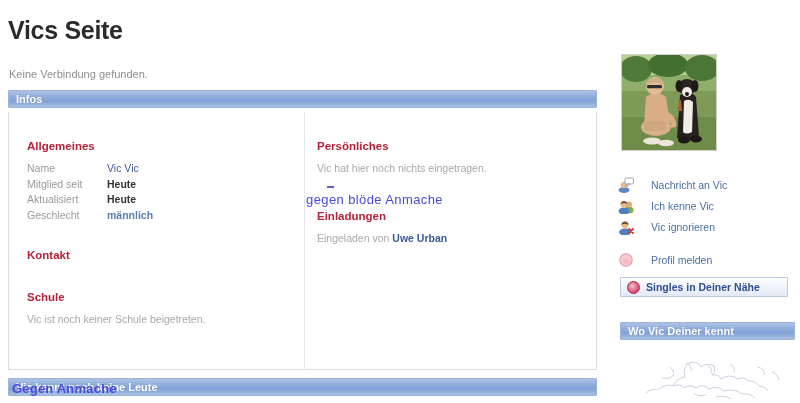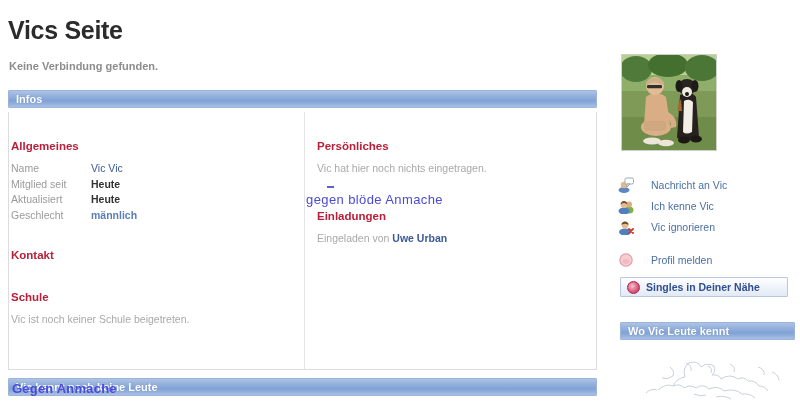--- a/index.html
+++ b/index.html
@@ -30,24 +30,23 @@
   .page-title {
     position: absolute;
     left: 8px; top: 16px;
     font-size: 25px;
     font-weight: bold;
     color: #2b2b2b;
     letter-spacing: -0.3px;
   }
   .page-subtitle {
     position: absolute;
-    left: 9px; top: 60px;
+    left: 9px; top: 68px;
     font-size: 11px;
     color: #8d8d8d;
-    font-weight: bold;
   }
 
   
   .bar {
     position: absolute;
     height: 18px;
     border: 1px solid #9cb4da;
     background: linear-gradient(to bottom,
         #aec4e6 0%, #97b2de 28%, #81a2d6 62%, #a9c0e4 100%);
     border-radius: 1px;
@@ -82,21 +81,21 @@
     background: #e4e4e4;
   }
 
   
   .sec-head {
     font-size: 11.5px;
     font-weight: bold;
     color: #b8203a;
     margin-bottom: 9px;
   }
-  .col-left  { position: absolute; left: 2px; top: 28px; width: 270px; }
+  .col-left  { position: absolute; left: 18px; top: 28px; width: 270px; }
   .col-mid   { position: absolute; left: 308px; top: 28px; width: 265px; }
 
   .block { margin-bottom: 26px; }
 
   
   .dl-row {
     display: flex;
     font-size: 10.5px;
     line-height: 15.5px;
   }
@@ -354,21 +353,21 @@
     </span>
     <span>Profil melden</span>
   </div>
 
   <div id="singles-btn">
     <span class="rose-icon"></span>
     <span>Singles in Deiner Nähe</span>
   </div>
 
   <div class="bar" id="bar-wo-vic">
-    <span class="bar-label">Wo Vic Leute kennt</span>
+    <span class="bar-label">Wo Vic Deiner kennt</span>
   </div>
 
   <div id="map-area">
     <svg width="176" height="61" viewBox="0 0 176 61">
       <g fill="none" stroke="#c3cbd8" stroke-width="0.9" stroke-linejoin="round">
         <path d="M38 48 q8 -7 15 -4 q4 -8 12 -9 q-3 -9 4 -14 q9 -3 12 4 q6 -5 13 -1 q2 6 -2 9 q7 -1 9 4 q9 -6 17 0 q6 -3 10 2 q7 -1 11 5 q6 0 9 5"></path>
         <path d="M53 44 q7 -3 11 2 q6 -4 12 0 q7 -5 13 1 q9 -4 15 2 q11 -3 18 3 q8 -1 13 4"></path>
         <path d="M50 25 q5 4 3 9 q-5 4 -11 2"></path>
         <path d="M66 21 q6 2 5 8"></path>
         <path d="M88 24 q5 2 3 7"></path>

